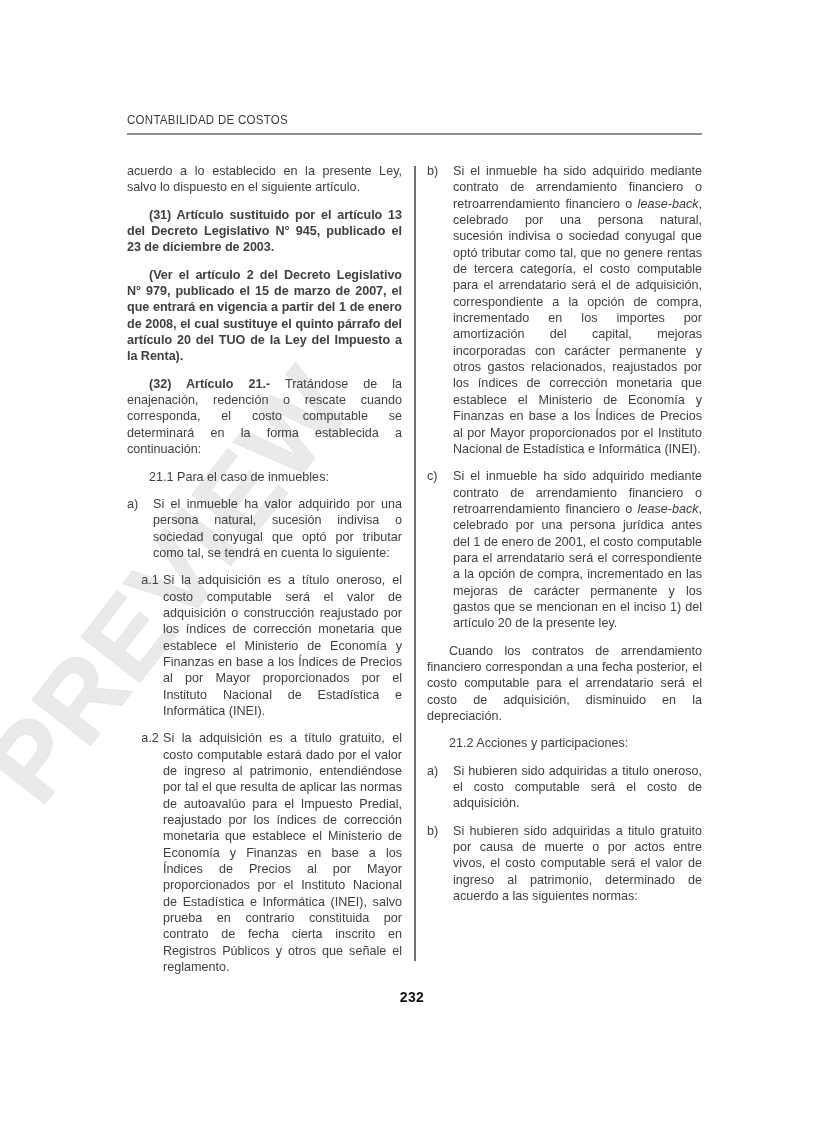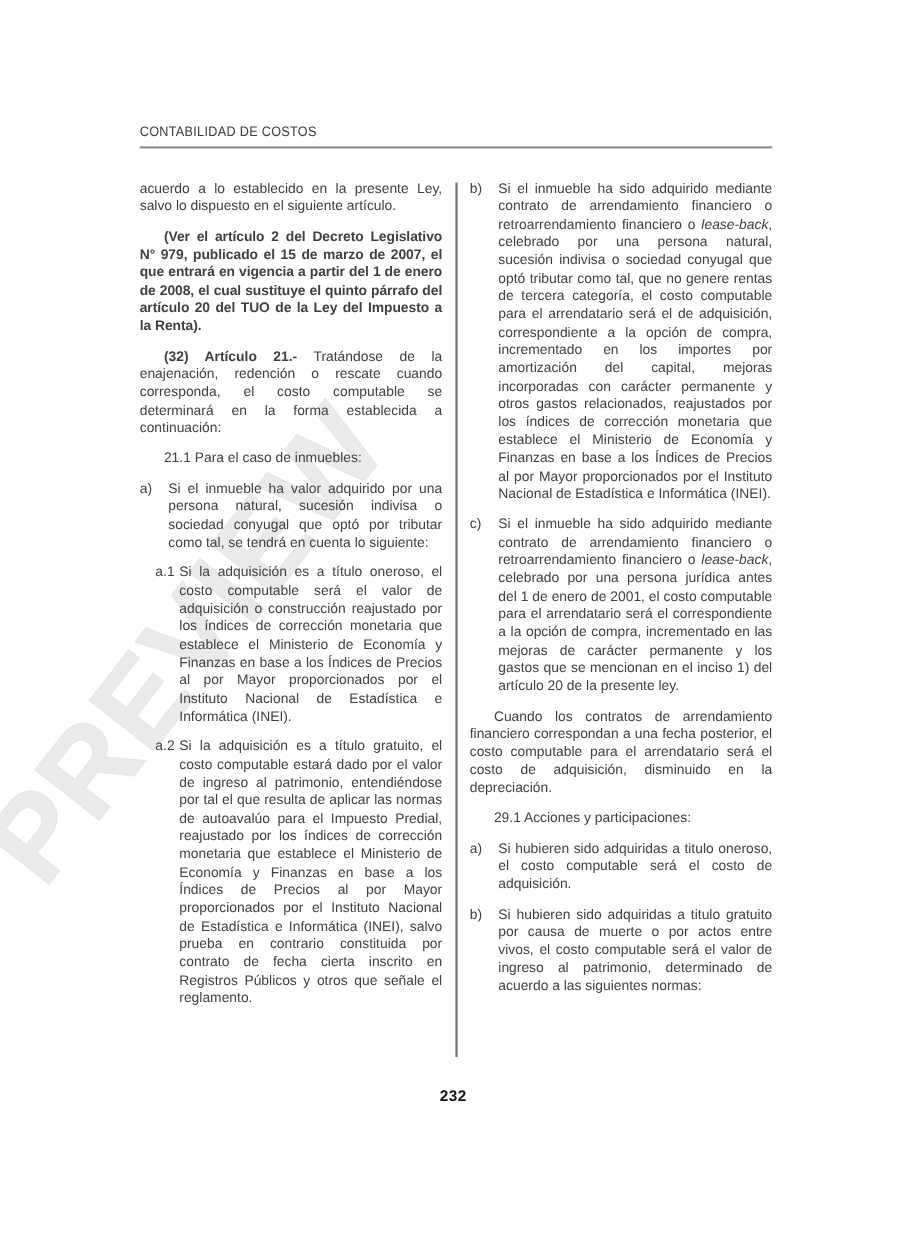--- a/index.html
+++ b/index.html
@@ -199,20 +199,21 @@
   </div>
 
   <div class="columns">
 
     <div class="col-divider"></div>
 
     <div class="col col-left">
 
       <p class="p-plain">acuerdo a lo establecido en la presente Ley, salvo lo dispuesto en el siguiente artículo.</p>
 
+      <p class="p-bold">(31) Artículo sustituido por el artículo 13 del Decreto Legislativo N° 945, publicado el 23 de diciembre de 2003.</p>
 
       <p class="p-bold">(Ver el artículo 2 del Decreto Legislativo N° 979, publicado el 15 de marzo de 2007, el que entrará en vigencia a partir del 1 de enero de 2008, el cual sustituye el quinto párrafo del artículo 20 del TUO de la Ley del Impuesto a la Renta).</p>
 
       <p class="p-indent"><b>(32) Artículo 21.-</b><span> Tratándose de la enajenación, redención o rescate cuando corresponda, el costo computable se determinará en la forma establecida a continuación:</span></p>
 
       <p class="p-sub">21.1  Para el caso de inmuebles:</p>
 
       <div class="li">
         <span class="marker">a)</span>
         <span class="li-body">Si el inmueble ha valor adquirido por una persona natural, sucesión indivisa o sociedad conyugal que optó por tributar como tal, se tendrá en cuenta lo siguiente:</span>
@@ -237,21 +238,21 @@
         <span class="li-body"><span>Si el inmueble ha sido adquirido mediante contrato de arrendamiento financiero o retroarrendamiento financiero o </span><em>lease-back</em><span>, celebrado por una persona natural, sucesión indivisa o sociedad conyugal que optó tributar como tal, que no genere rentas de tercera categoría, el costo computable para el arrendatario será el de adquisición, correspondiente a la opción de compra, incrementado en los importes por amortización del capital, mejoras incorporadas con carácter permanente y otros gastos relacionados, reajustados por los índices de corrección monetaria que establece el Ministerio de Economía y Finanzas en base a los Índices de Precios al por Mayor proporcionados por el Instituto Nacional de Estadística e Informática (INEI).</span></span>
       </div>
 
       <div class="li">
         <span class="marker">c)</span>
         <span class="li-body"><span>Si el inmueble ha sido adquirido mediante contrato de arrendamiento financiero o retroarrendamiento financiero o </span><em>lease-back</em><span>, celebrado por una persona jurídica antes del 1 de enero de 2001, el costo computable para el arrendatario será el correspondiente a la opción de compra, incrementado en las mejoras de carácter permanente y los gastos que se mencionan en el inciso 1) del artículo 20 de la presente ley.</span></span>
       </div>
 
       <p class="p-indent">Cuando los contratos de arrendamiento financiero correspondan a una fecha posterior, el costo computable para el arrendatario será el costo de adquisición, disminuido en la depreciación.</p>
 
-      <p class="p-sub">29.1 Acciones y participaciones:</p>
+      <p class="p-sub">21.2 Acciones y participaciones:</p>
 
       <div class="li">
         <span class="marker">a)</span>
         <span class="li-body">Si hubieren sido adquiridas a titulo oneroso, el costo computable será el costo de adquisición.</span>
       </div>
 
       <div class="li">
         <span class="marker">b)</span>
         <span class="li-body">Si hubieren sido adquiridas a titulo gratuito por causa de muerte o por actos entre vivos, el costo computable será el valor de ingreso al patrimonio, determinado de acuerdo a las siguientes normas:</span>
       </div>

